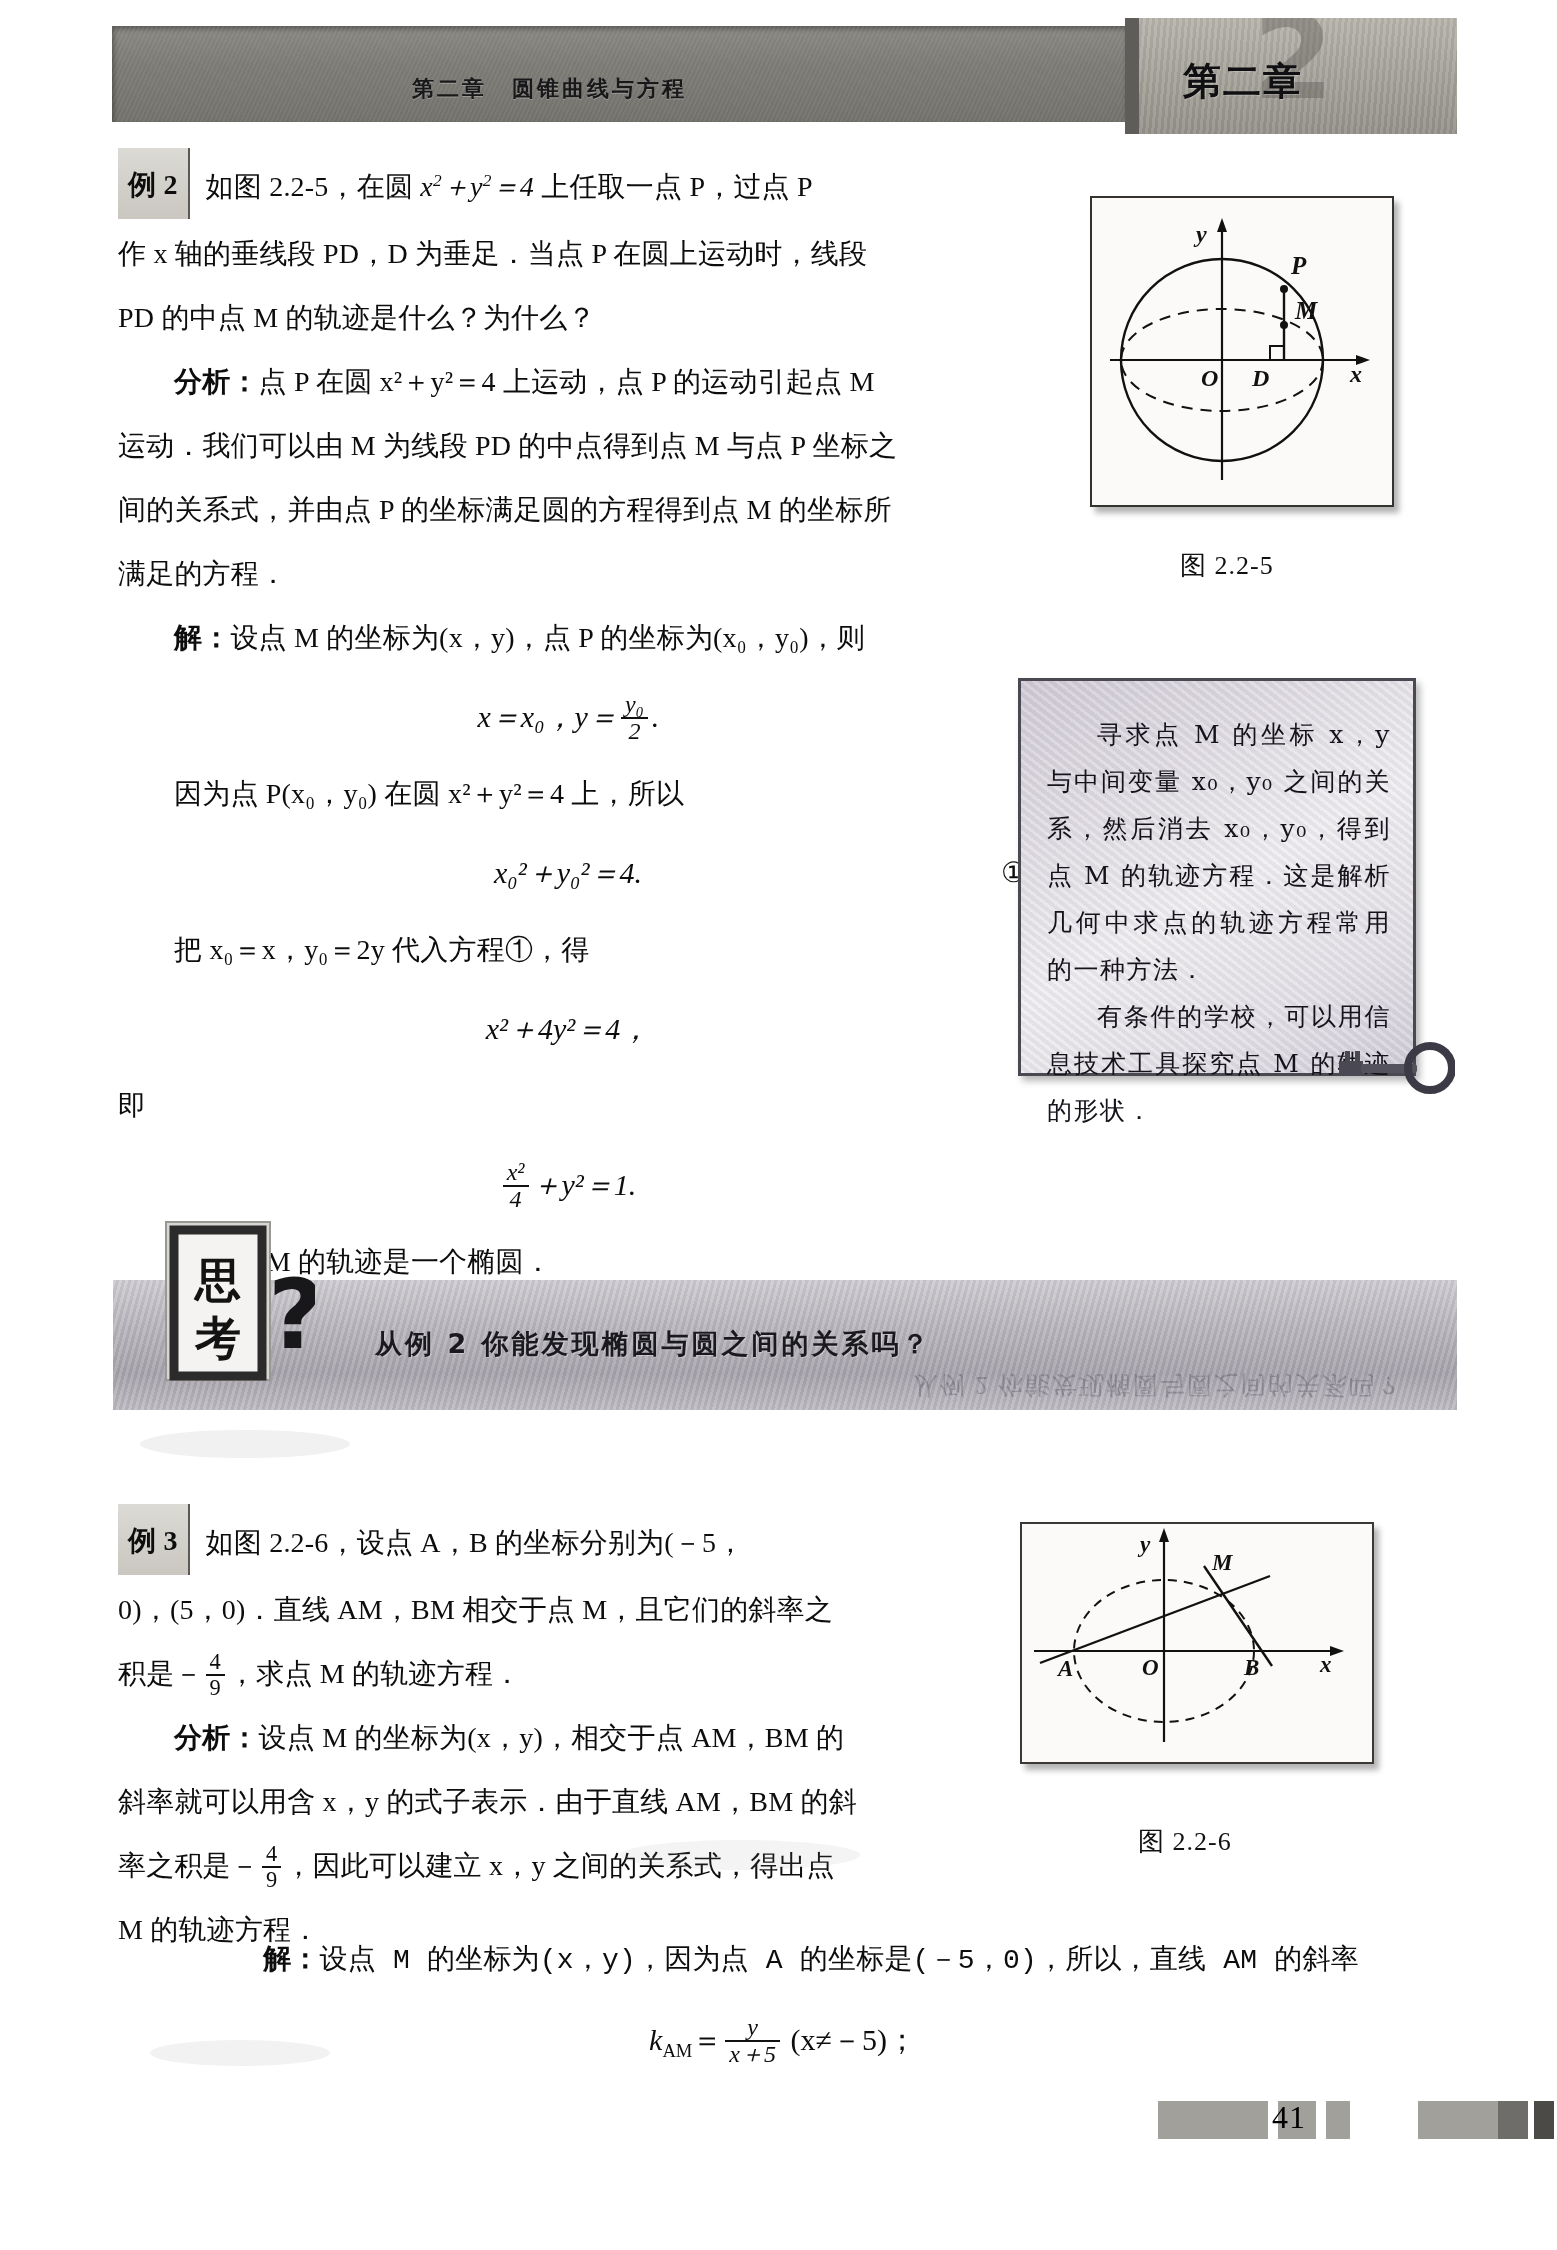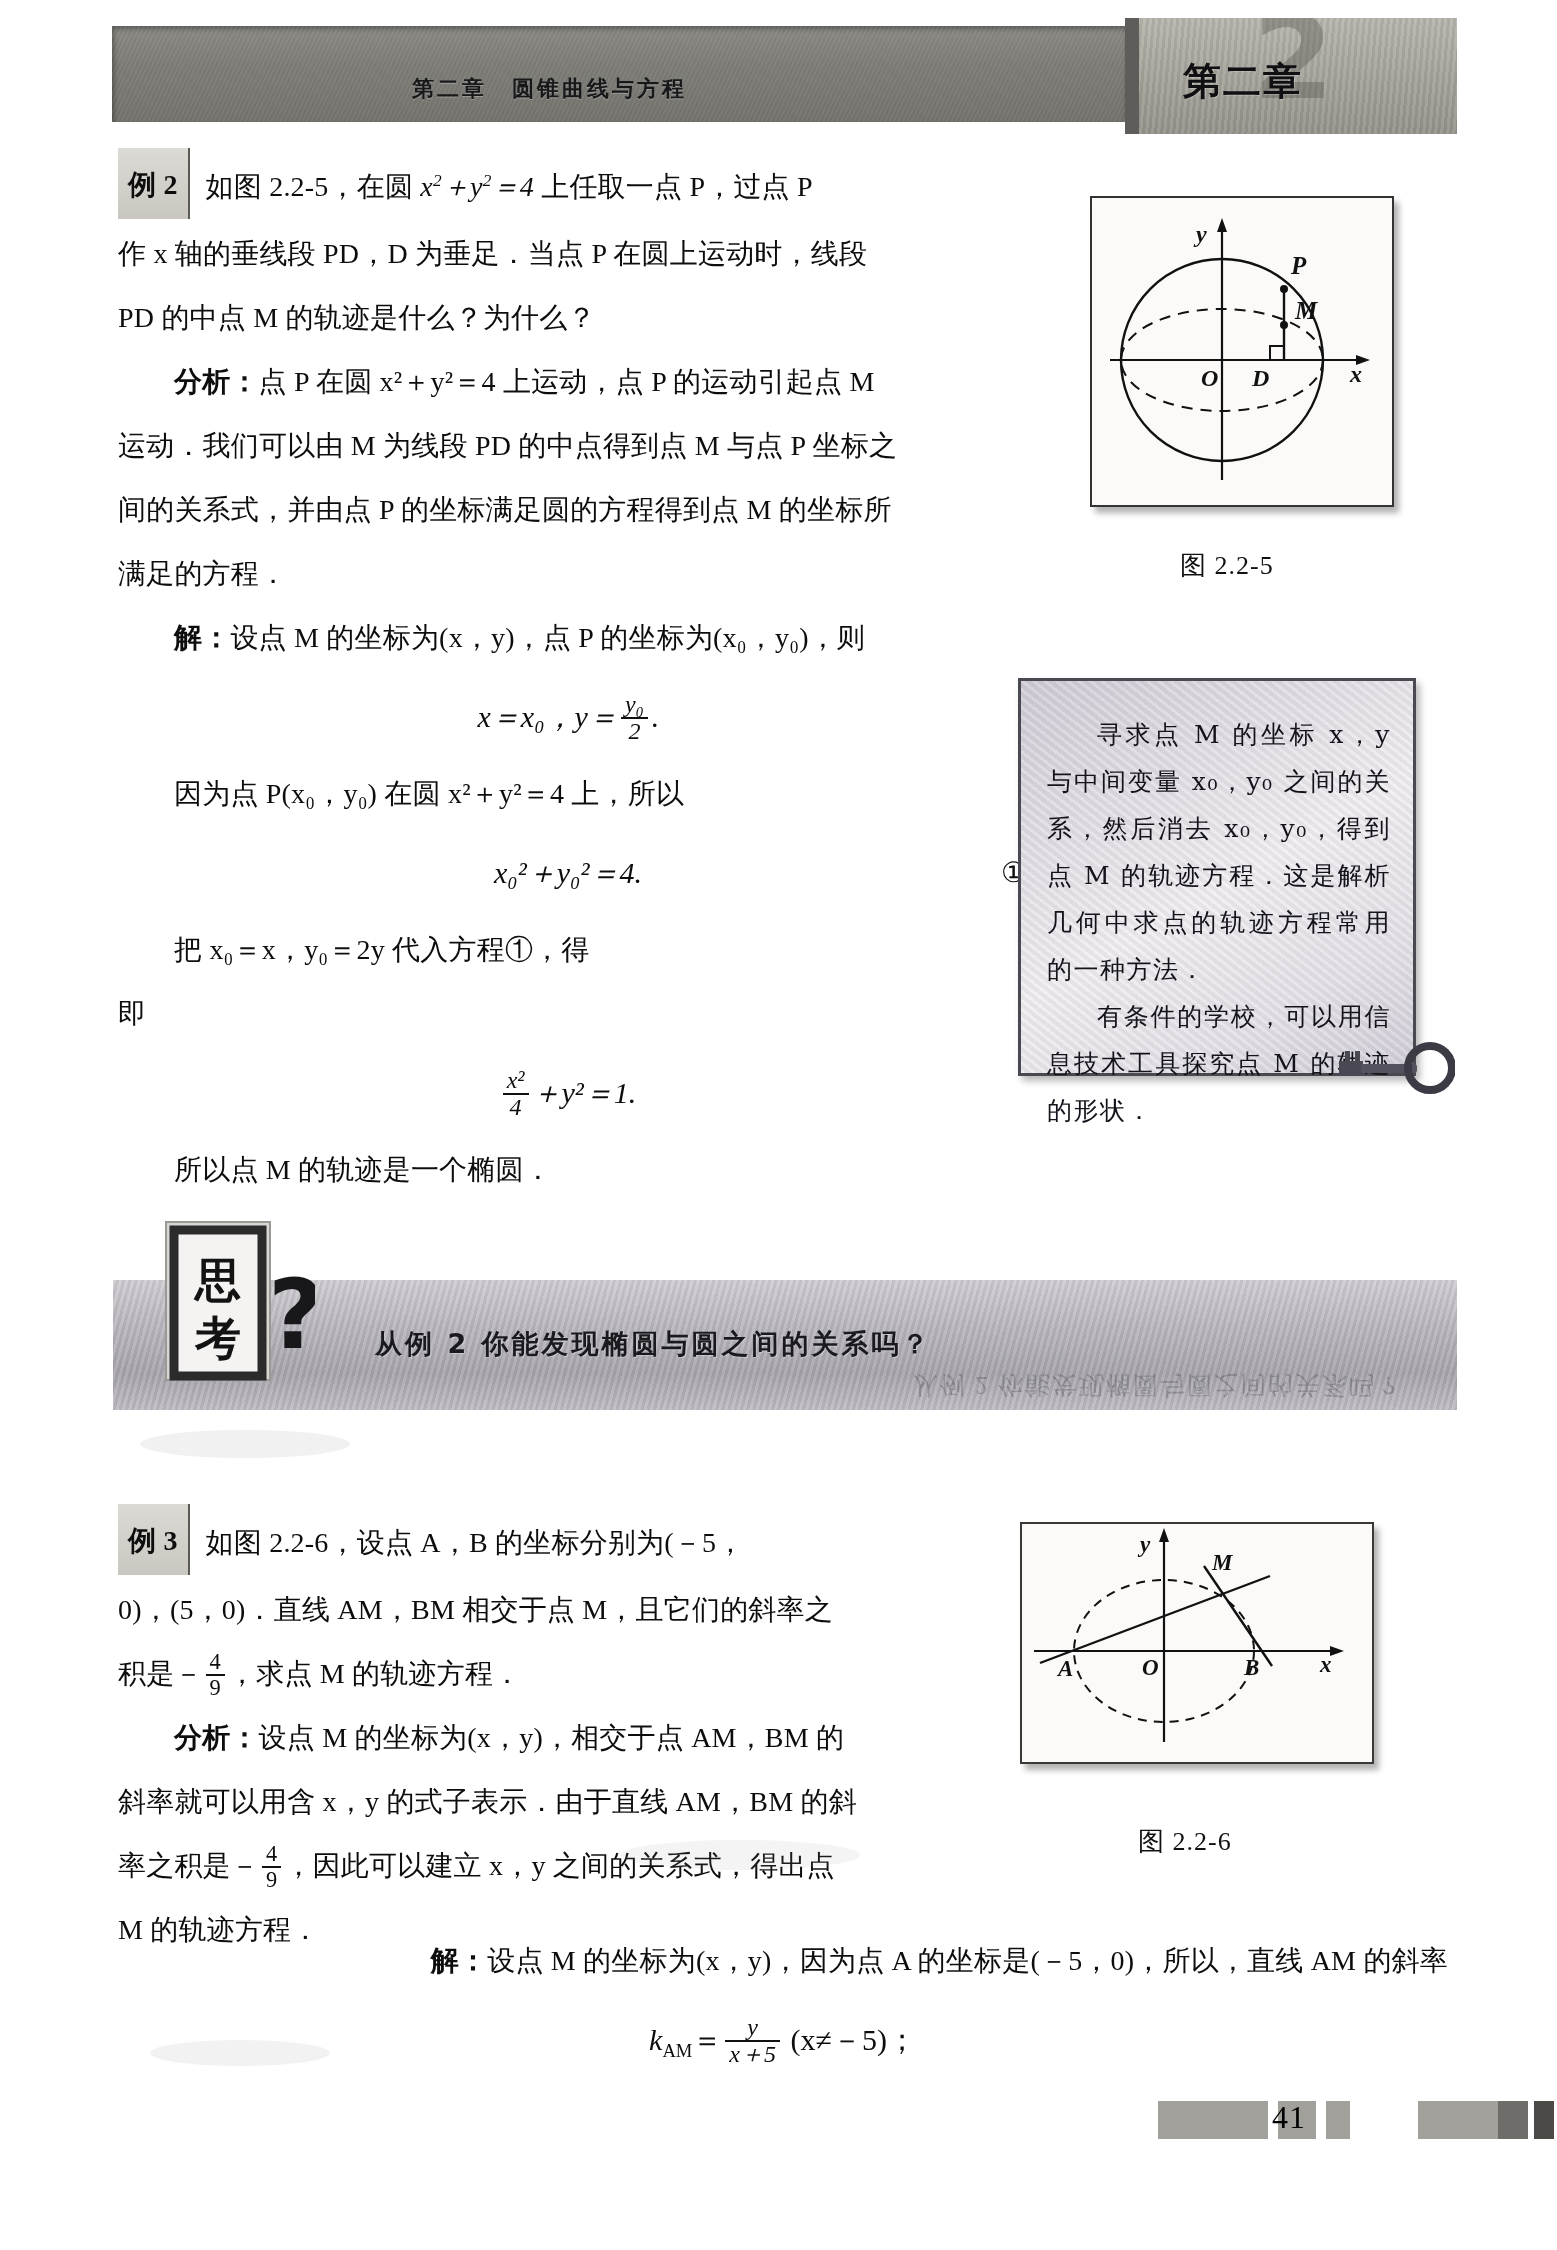--- a/index.html
+++ b/index.html
@@ -216,20 +216,23 @@
 
     <p class="txt ind">因为点 P(x₀，y₀) 在圆 x²＋y²＝4 上，所以</p>
 
     <div class="eq eq-row">
       <i class="v">x₀²＋y₀²＝4.</i>
       <span class="eqnum">①</span>
     </div>
 
     <p class="txt ind">把 x₀＝x，y₀＝2y 代入方程①，得</p>
 
+    <div class="eq">
+      <i class="v">x²＋4y²＝4，</i>
+    </div>
 
     <p class="txt">即</p>
 
     <div class="eq">
       <span class="frac"><span class="n"><i class="v">x²</i></span><span class="d"><i class="v">4</i></span></span><i class="v">＋y²＝1.</i>
     </div>
 
     <p class="txt ind">所以点 M 的轨迹是一个椭圆．</p>
   </div>
 
@@ -299,21 +302,21 @@
 
     <p class="txt ind"><span class="lbl">分析：</span><span>设点 M 的坐标为(x，y)，相交于点 AM，BM 的</span></p>
     <p class="txt">斜率就可以用含 x，y 的式子表示．由于直线 AM，BM 的斜</p>
     <p class="txt">
       <span>率之积是－</span><span class="frac"><span class="n">4</span><span class="d">9</span></span><span>，因此可以建立 x，y 之间的关系式，得出点</span>
     </p>
     <p class="txt">M 的轨迹方程．</p>
   </div>
 
   <div style="position:absolute;left:118px;top:1930px;width:1330px;">
-    <p class="txt ind" style="text-align:right;"><span class="lbl">解：</span><span>设点 M 的坐标为(x，y)，因为点 A 的坐标是(－5，0)，所以，直线 AM 的斜率</span></p>
+    <p class="txt ind" style="text-align:center;font-family:Liberation Mono, monospace;"><span class="lbl">解：</span><span>设点 M 的坐标为(x，y)，因为点 A 的坐标是(－5，0)，所以，直线 AM 的斜率</span></p>
     <div class="eq">
       <i class="v">k</i><sub>AM</sub><span>＝</span><span class="frac"><span class="n"><i class="v">y</i></span><span class="d"><i class="v">x＋5</i></span></span>&nbsp;<span>(x≠－5)；</span>
     </div>
   </div>
 
   <div class="fig6">
     <svg width="346" height="234" viewBox="0 0 346 234">
 
       <line x1="12" y1="127" x2="316" y2="127" stroke="#111" stroke-width="2.2"></line>
       <polygon points="322,127 308,122 308,132" fill="#111"></polygon>

